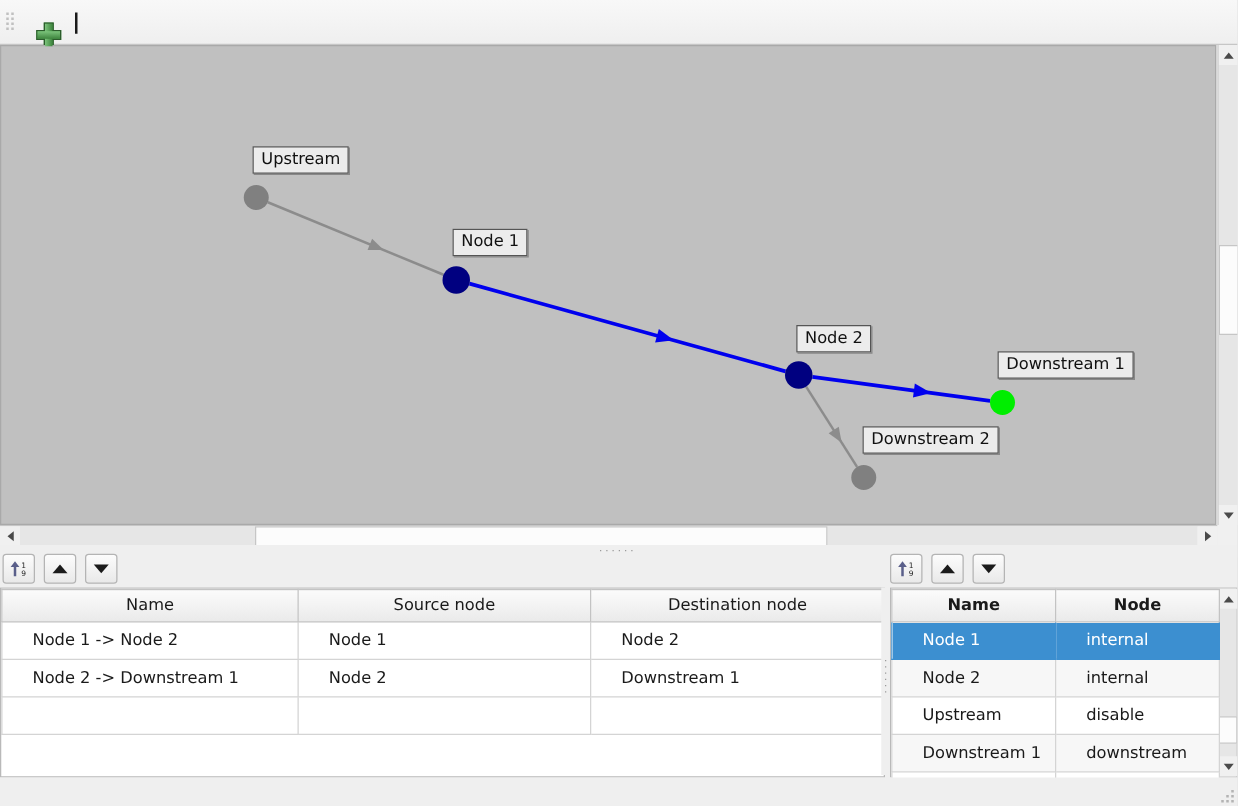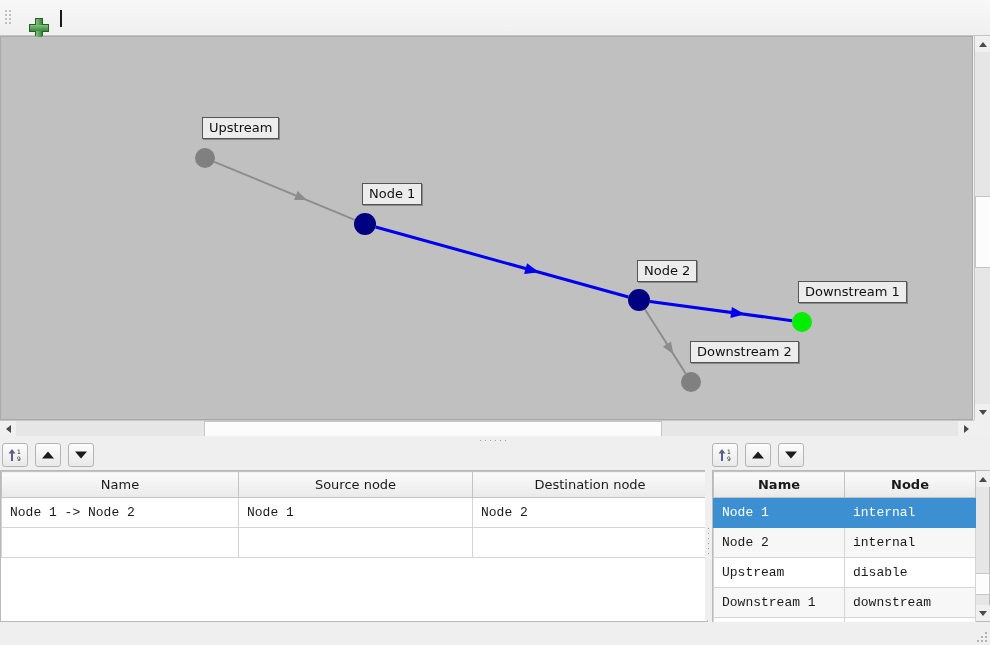--- a/index.html
+++ b/index.html
@@ -173,26 +173,25 @@
     height: 23px;
     font-weight: normal;
     color: #1a1a1a;
     text-align: center;
     font-size: 13px;
   }
   table.grid.bold-head th { font-weight: bold; }
   table.grid td {
     border: 1px solid #d4d4d4;
     height: 29px;
-    padding: 0 8px;
+    padding: 0 24px;
     color: #1a1a1a;
     background: #fff;
     overflow: hidden;
     white-space: nowrap;
-    font-family: Liberation Mono, monospace;
   }
   table.grid tr.alt td { background: #f7f7f7; }
   table.grid tr.sel td { background: #3c8fd0; color: #fff; border-color: #3c8fd0; }
 
   #left-table  { left: 1px;   top: 471px; width: 706px; }
   #right-table { left: 713px; top: 471px; width: 262px; }
 
   #left-pane-frame {
     position: absolute; left: 0px; top: 470px; width: 708px; height: 152px;
     border: 1px solid #b9b9b9; box-sizing: border-box; background: #fff;
@@ -363,20 +362,25 @@
           <th>Destination node</th>
         </tr>
       </thead>
     <tbody id="left-body">
         <tr>
           <td>Node 1 -&gt; Node 2</td>
           <td>Node 1</td>
           <td>Node 2</td>
         </tr>
         <tr>
+          <td>Node 2 -&gt; Downstream 1</td>
+          <td>Node 2</td>
+          <td>Downstream 1</td>
+        </tr>
+        <tr>
           <td></td>
           <td></td>
           <td></td>
         </tr>
       </tbody>
   </table>
 
   <div id="v-splitter">
     <div class="dots">
       <i></i>

